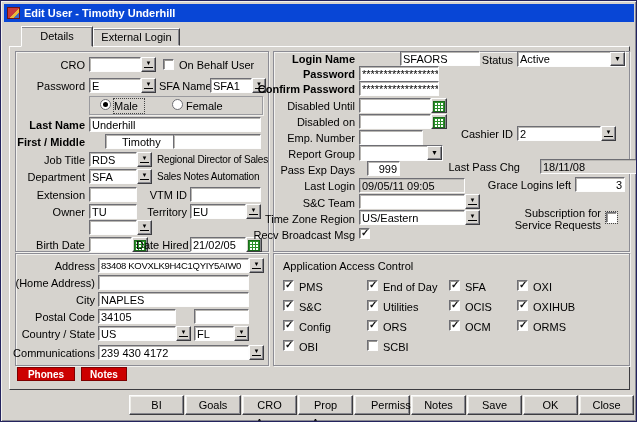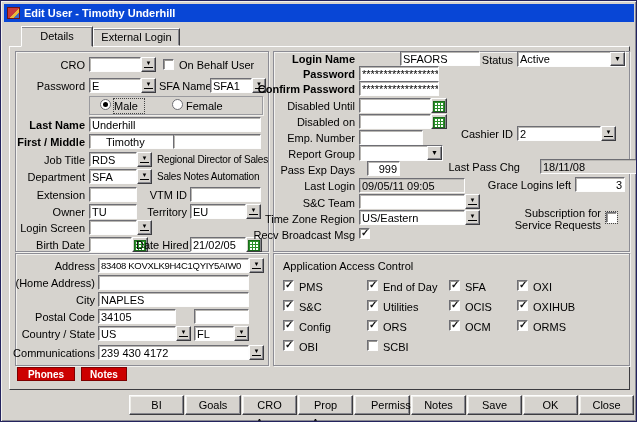--- a/index.html
+++ b/index.html
@@ -96,21 +96,21 @@
   <div class="radiobox" style="left:88px;top:95px;width:172px;height:17px;"></div>
   <span class="radio checked" style="left:99px;top:98px;"></span>
   <div class="lbl left focus-dotted" style="left:113px;top:98px;width:30px;">Male</div>
   <span class="radio" style="left:171px;top:98px;"></span>
   <div class="lbl left" style="left:185px;top:98px;width:45px;">Female</div>
 
   <div class="lbl b" style="left:4px;top:117px;width:80px;">Last Name</div>
   <div class="fld" style="left:88px;top:116px;width:172px;">Underhill</div>
 
   <div class="lbl b" style="left:0px;top:134px;width:84px;">First / Middle</div>
-  <div class="fld" style="left:88px;top:133px;width:98px;padding-left:16px;">Timothy</div>
+  <div class="fld" style="left:104px;top:133px;width:98px;padding-left:16px;">Timothy</div>
   <div class="fld" style="left:172px;top:133px;width:88px;"></div>
 
   <div class="lbl" style="left:14px;top:152px;width:70px;">Job Title</div>
   <div class="fld" style="left:88px;top:151px;width:48px;">RDS</div>
   <div class="dd" style="left:136px;top:151px;"></div>
   <div class="lbl left small" style="left:156px;top:152px;width:110px;">Regional Director of Sales</div>
 
   <div class="lbl" style="left:10px;top:169px;width:74px;">Department</div>
   <div class="fld" style="left:88px;top:168px;width:48px;">SFA</div>
   <div class="dd" style="left:136px;top:168px;"></div>
@@ -120,21 +120,20 @@
   <div class="fld" style="left:88px;top:186px;width:48px;"></div>
   <div class="lbl" style="left:136px;top:187px;width:50px;">VTM ID</div>
   <div class="fld" style="left:189px;top:186px;width:71px;"></div>
 
   <div class="lbl" style="left:14px;top:204px;width:70px;">Owner</div>
   <div class="fld" style="left:88px;top:203px;width:48px;">TU</div>
   <div class="lbl" style="left:136px;top:204px;width:50px;">Territory</div>
   <div class="fld" style="left:189px;top:203px;width:56px;">EU</div>
   <div class="dd" style="left:245px;top:203px;"></div>
 
-  <div class="lbl" style="left:6px;top:220px;width:78px;">Login Screen</div>
   <div class="fld" style="left:88px;top:219px;width:48px;"></div>
   <div class="dd" style="left:136px;top:219px;"></div>
 
   <div class="lbl" style="left:14px;top:237px;width:70px;">Birth Date</div>
   <div class="fld" style="left:88px;top:236px;width:43px;"></div>
   <div class="calbtn" style="left:131px;top:236px;">
       <span class="cal"></span>
     </div>
   <div class="lbl" style="left:135px;top:237px;width:51px;">Date Hired</div>
   <div class="fld" style="left:189px;top:236px;width:56px;">21/02/05</div>

